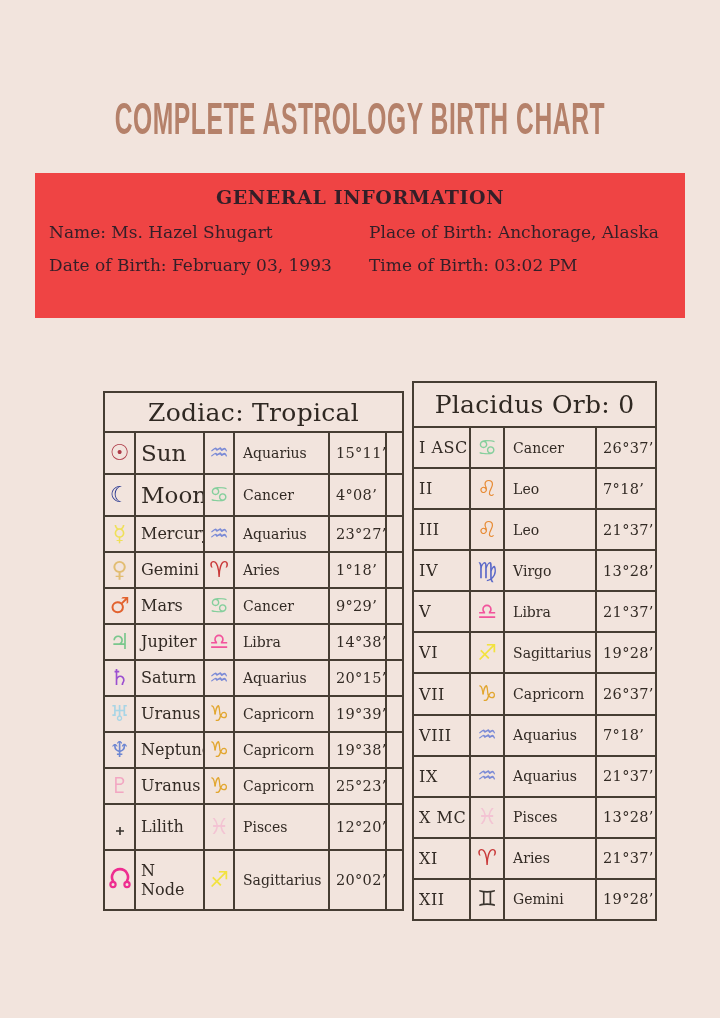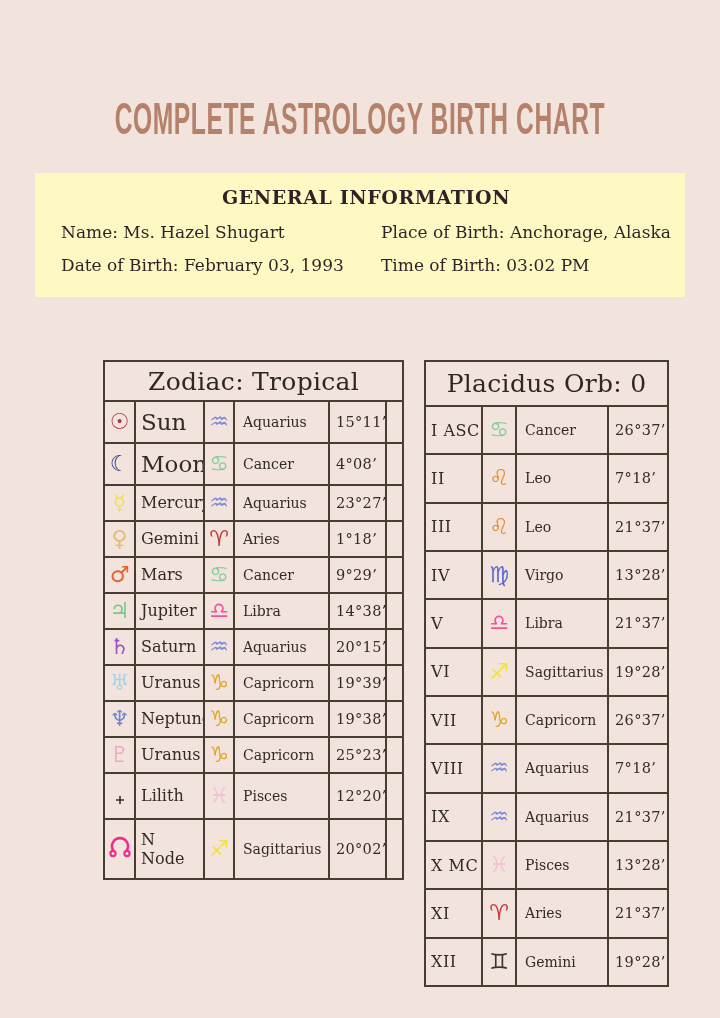--- a/index.html
+++ b/index.html
@@ -13,43 +13,42 @@
   
   .title-wrap { margin-top:95px; height:48px; display:flex; justify-content:center; align-items:center; }
   .title-text {
     font-family:"Liberation Sans", sans-serif;
     font-weight:700; font-size:44px; letter-spacing:1px;
     color:#b5816a; white-space:nowrap;
     transform:scaleX(0.56);
   }
   
   .info-panel {
-    width:650px; height:124px; margin:30px auto 0;
-    background:#fef9c3;
-    padding-left:12px;
+    width:650px; height:145px; margin:30px auto 0;
+    background:#ef4444;
   }
   .info-heading {
     text-align:center; padding-top:13px;
     font-size:19px; font-weight:700; letter-spacing:0.6px;
     color:#331f28;
   }
   .info-grid { display:flex; padding:8px 0 0 14px; }
   .info-col1 { width:320px; }
   .info-col2 { flex:1; }
   .info-line { font-size:17px; line-height:33px; color:#331f28; white-space:nowrap; }
   
-  .tables { display:flex; margin:63px 0 0 103px; gap:20px; align-items:flex-start; }
+  .tables { display:flex; margin:63px 0 0 103px; gap:8px; align-items:center; }
   table { border-collapse:collapse; table-layout:fixed; }
   th, td { border:2px solid #463d33; padding:0; overflow:hidden; }
   th {
     font-size:25px; font-weight:500; text-align:center;
     color:#2f2822; letter-spacing:0.3px;
   }
   .ztable { width:301px; height:520px; }
-  .htable { width:245px; height:627px; }
+  .htable { width:245px; height:540px; }
   .ztable thead tr { height:40px; }
   .htable thead tr { height:45px; }
   .c-icon { text-align:center; vertical-align:middle; }
   .glyph {
     font-family:"DejaVu Sans", sans-serif;
     font-size:22px; line-height:1; display:inline-block;
   }
   .gsvg { display:inline-block; line-height:0; }
   .c-name { padding-left:5px; font-size:16px; }
   .ztable tbody tr:nth-child(-n+2) .c-name { font-size:23px; }

